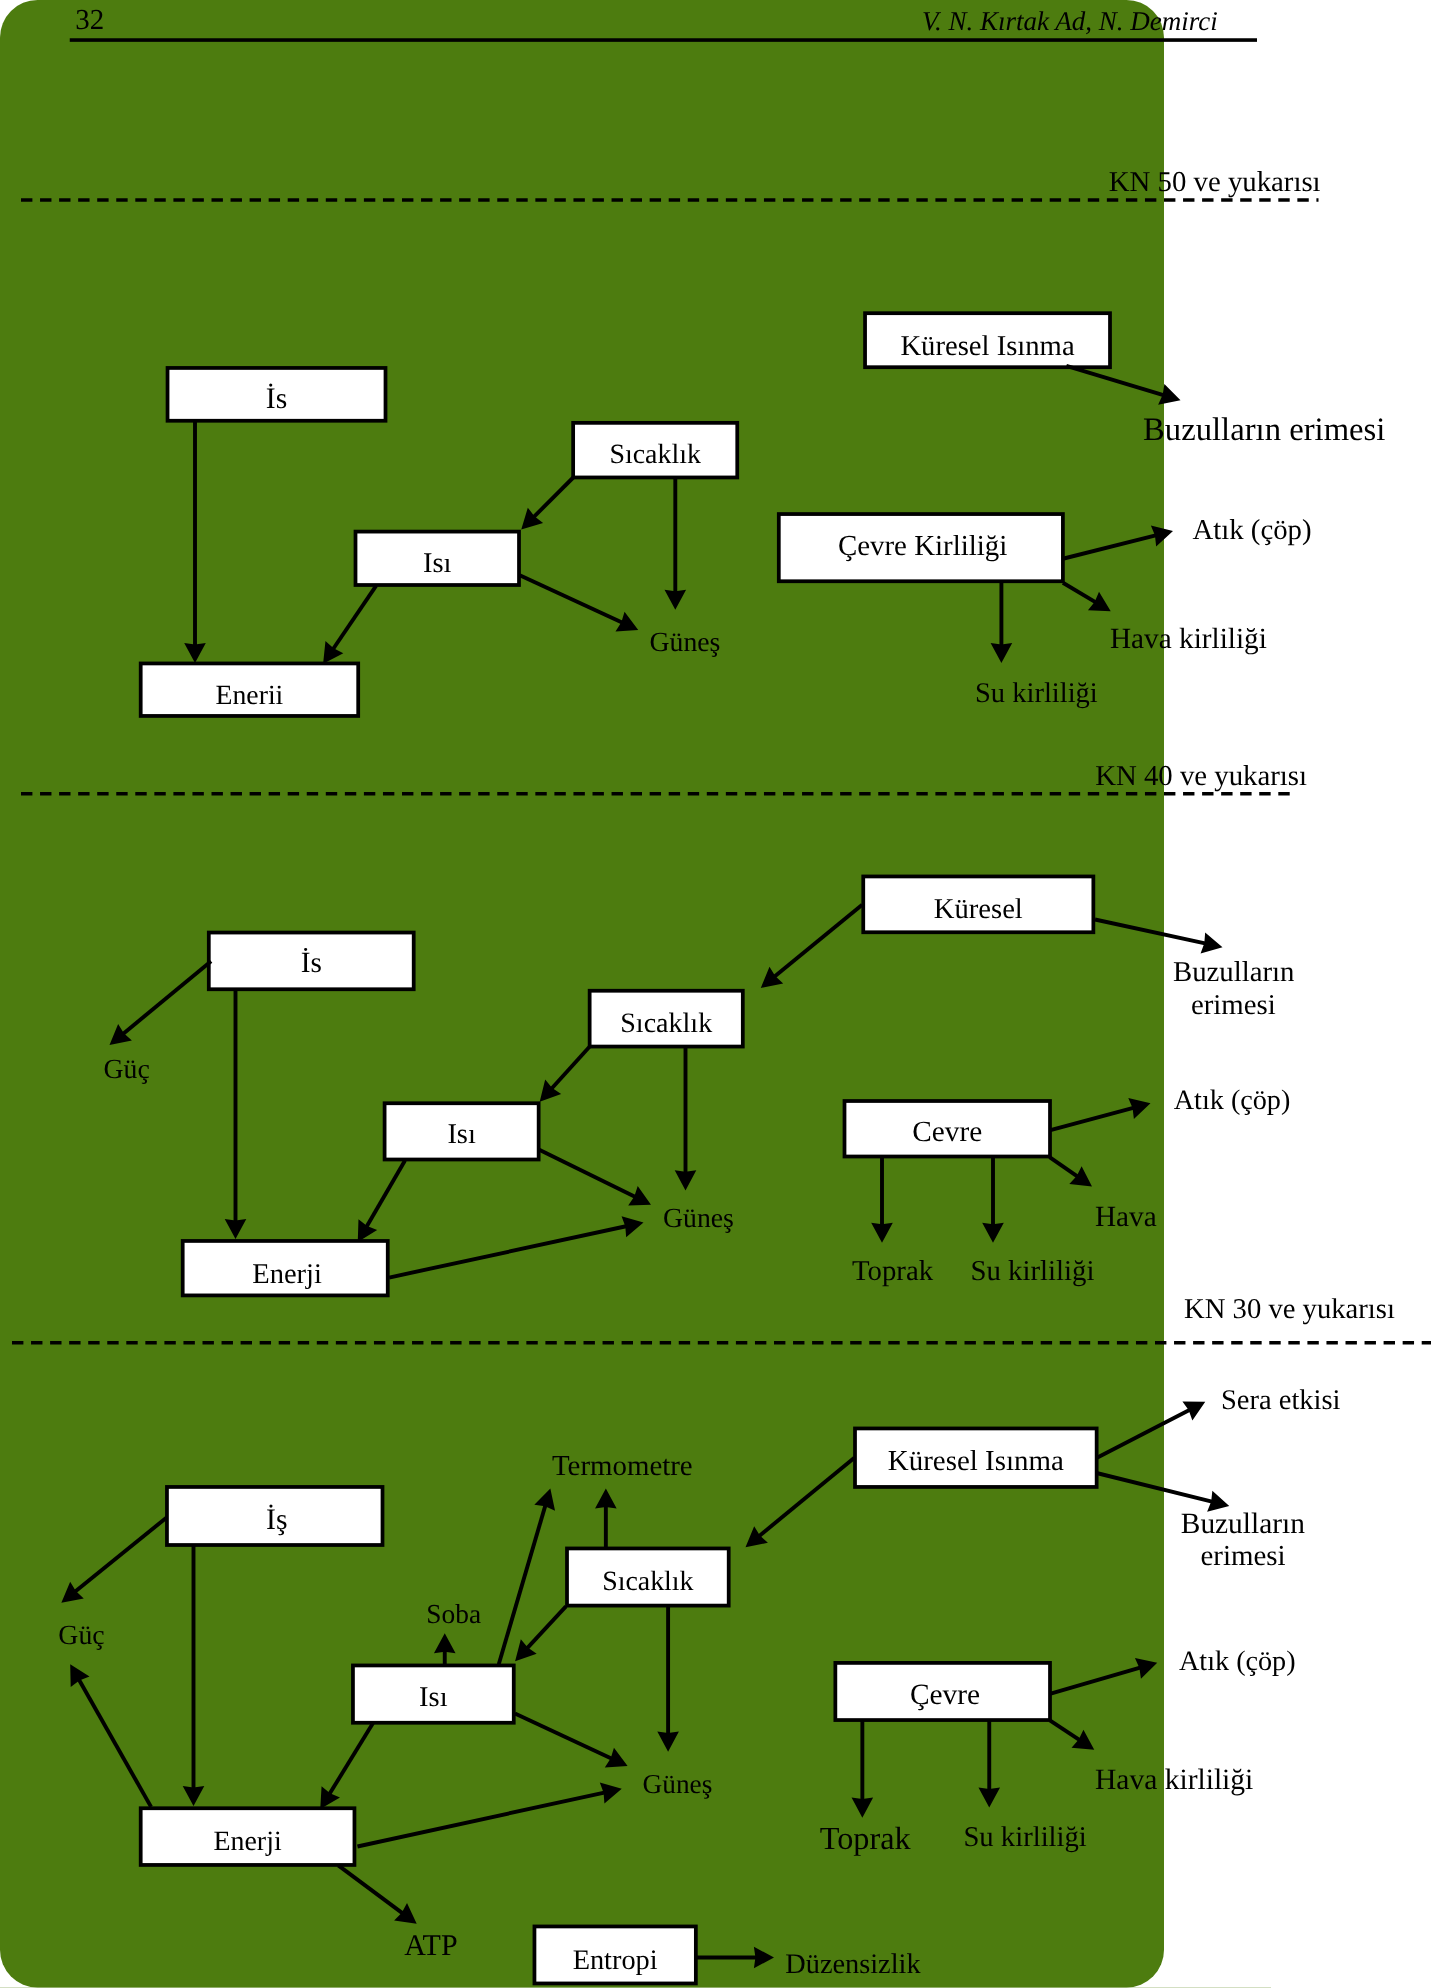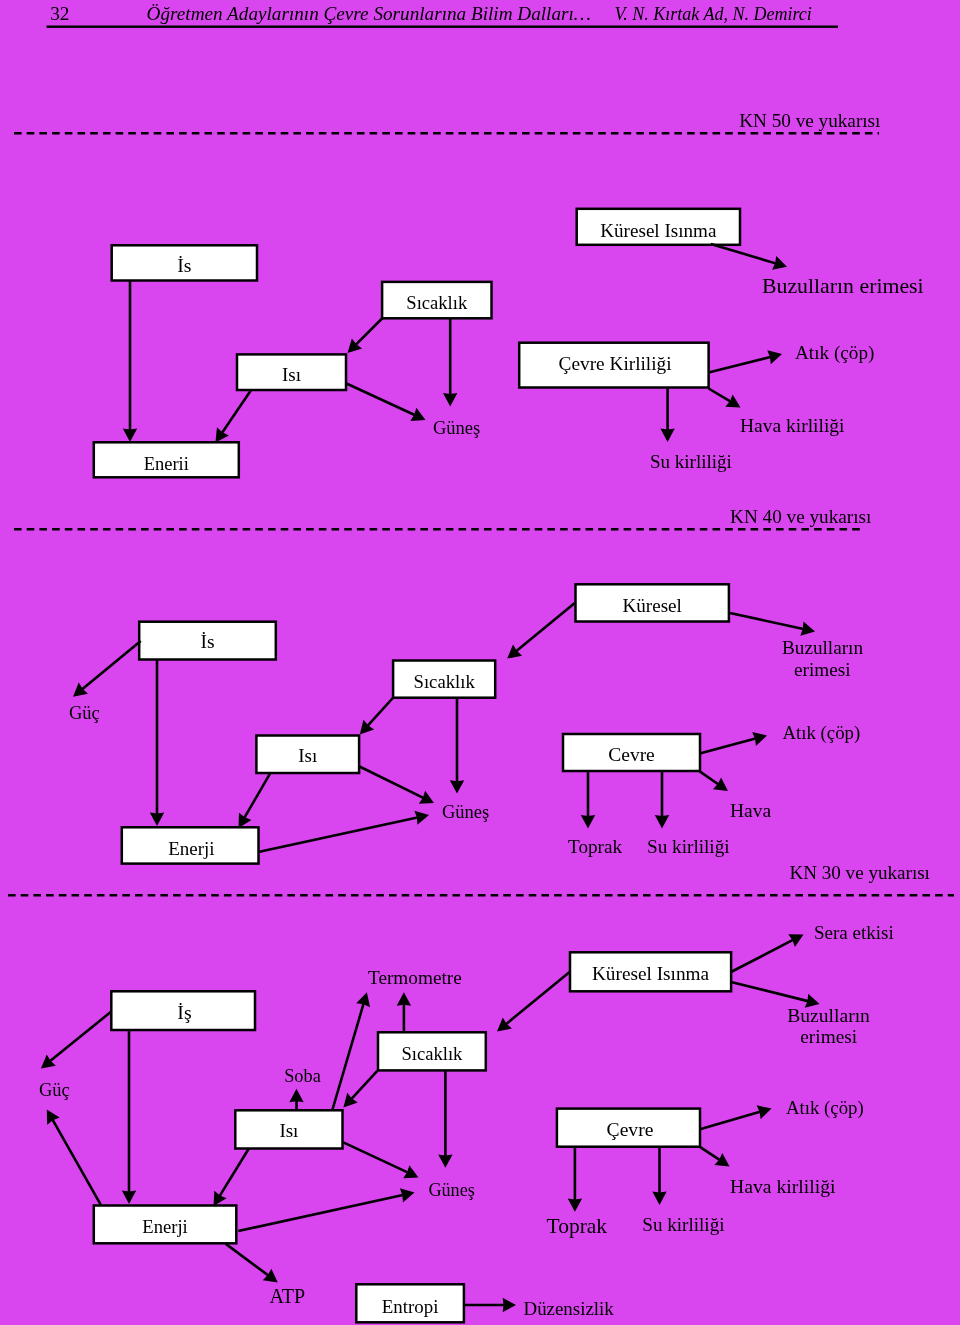--- a/index.html
+++ b/index.html
@@ -1,19 +1,19 @@
 <!DOCTYPE html>
 <html><head>
 <meta charset="utf-8">
 <title>Document page</title>
 <style>
   html,body{margin:0;padding:0;background:#fff;}
   body{width:960px;height:1325px;position:relative;overflow:hidden;
        font-family:"Liberation Serif",serif;color:#000;-webkit-font-smoothing:antialiased;}
-  .page{position:absolute;inset:0;width:960px;height:1325px;background:#d946ef;}
+  .page{position:absolute;inset:0;width:776px;height:1325px;background:#4d7c0f;border-radius:25px;}
 
   
   .runhead{position:absolute;left:0;top:0;width:960px;height:40px;}
   .rh-num{position:absolute;left:50.2px;top:3.6px;font-size:19.3px;font-style:normal;line-height:20px;}
   .rh-title{position:absolute;left:146.6px;top:3.6px;font-size:19.2px;font-style:italic;line-height:20px;white-space:nowrap;}
   .rh-auth{position:absolute;left:614.6px;top:3.6px;font-size:18px;font-style:italic;line-height:20px;white-space:nowrap;}
   .rh-rule-svg{position:absolute;left:0;top:0;}
 
   
   svg.diagram{position:absolute;left:0;top:0;width:960px;height:1325px;overflow:visible;}
@@ -23,21 +23,20 @@
   .ah{fill:#000;stroke:none;}
   .dash{stroke:#000;stroke-width:2.4;stroke-dasharray:7.6 5.1;fill:none;}
 </style>
 </head>
 <body>
 
 <div class="page">
 
   <div class="runhead">
     <div class="rh-num">32</div>
-    <div class="rh-title">Öğretmen Adaylarının Çevre Sorunlarına Bilim Dalları…</div>
     <div class="rh-auth">V. N. Kırtak Ad, N. Demirci</div>
     <svg class="rh-rule-svg" width="960" height="40" viewBox="0 0 960 40">
         <rect x="46.5" y="25.5" width="791.5" height="2.4" fill="#000"></rect>
       </svg>
   </div>
 
   <svg class="diagram" viewBox="0 0 960 1325">
     <g id="gen">
         <line x1="14" y1="133.3" x2="879" y2="133.3" class="dash"></line>
         <line x1="14" y1="529.2" x2="862" y2="529.2" class="dash"></line>

